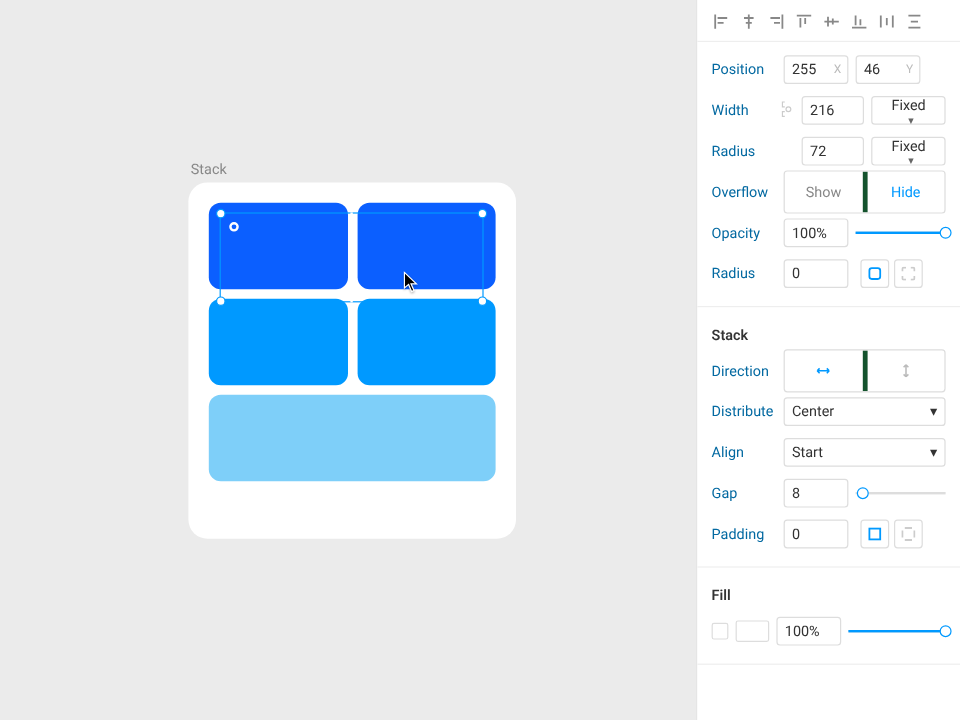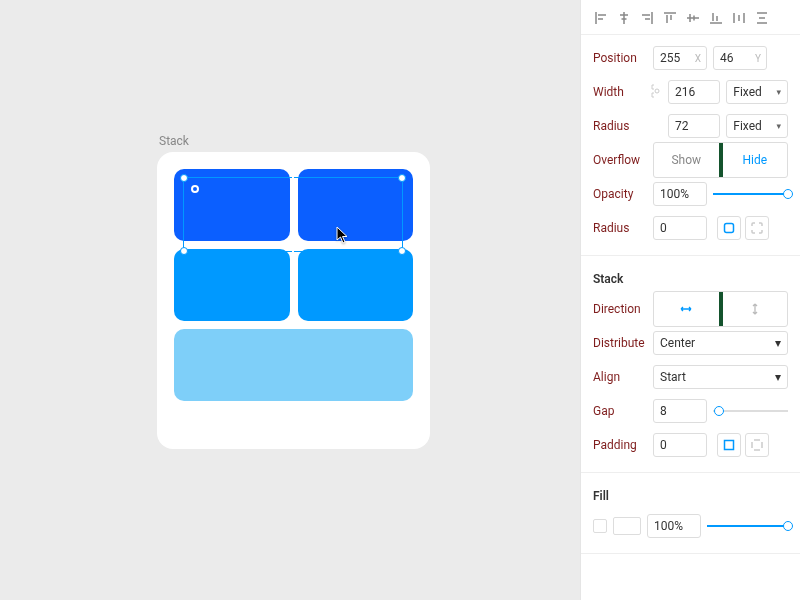--- a/index.html
+++ b/index.html
@@ -23,25 +23,25 @@
 .handle.br { right: 5px; bottom: 5px; }
 .origin { position: absolute; left: 16px; top: 16px; width: 8px; height: 8px; border: 2px solid #fff; border-radius: 50%; }
 .cursor { position: absolute; left: 336px; top: 226px; width: 16px; height: 20px; }
 .cursor svg { filter: drop-shadow(0 1px 1px rgba(0,0,0,0.3)); }
 .inspector { width: 220px; background: #fff; border-left: 1px solid #e5e5e5; display: flex; flex-direction: column; font-size: 12px; color: #333; overflow-y: auto; }
 .align-row { display: flex; gap: 7px; padding: 10px 12px 8px; border-bottom: 1px solid #eee; }
 .align-ic { width: 16px; height: 16px; display: flex; align-items: center; justify-content: center; color: #555; cursor: pointer; }
 .section { padding: 6px 12px 10px; border-bottom: 1px solid #eee; }
 .section-title { font-weight: 600; padding: 10px 0 6px; display: flex; justify-content: space-between; align-items: center; }
 .prop { display: flex; align-items: center; height: 34px; gap: 6px; }
-.prop-label { width: 54px; color: #7f1d1d; }
+.prop-label { width: 54px; color: #0369a1; }
 .input { border: 1px solid #ddd; border-radius: 3px; height: 24px; padding: 0 6px; display: flex; align-items: center; background: #fff; }
 .num { width: 54px; position: relative; }
 .num .suf { position: absolute; right: 5px; color: #bbb; font-size: 10px; }
-.sel-input { width: 64px; justify-content: space-between; }
+.sel-input { width: 64px; justify-content: space-between; flex-direction: column; }
 .sel-input .caret { color: #666; font-size: 9px; margin-left: 4px; }
 .wide-sel { flex: 1; justify-content: space-between; gap: 48px; }
 .toggle { display: flex; border: 1px solid #ddd; border-radius: 3px; height: 36px; overflow: hidden; flex: 1; }
 .toggle .seg { flex: 1; display: flex; align-items: center; justify-content: center; cursor: pointer; font-size: 12px; color: #888; }
 .toggle .seg.active { color: #09f; }
 .toggle .seg + .seg { border-left: 4px solid #14532d; }
 .slider { flex: 1; display: flex; align-items: center; position: relative; height: 24px; }
 .slider-track { height: 2px; width: 100%; background: #ddd; position: relative; }
 .slider-fill { position: absolute; left: 0; top: 0; height: 2px; background: #09f; }
 .slider-knob { position: absolute; top: 50%; width: 10px; height: 10px; background: #fff; border: 1px solid #09f; border-radius: 50%; transform: translate(-50%,-50%); }

